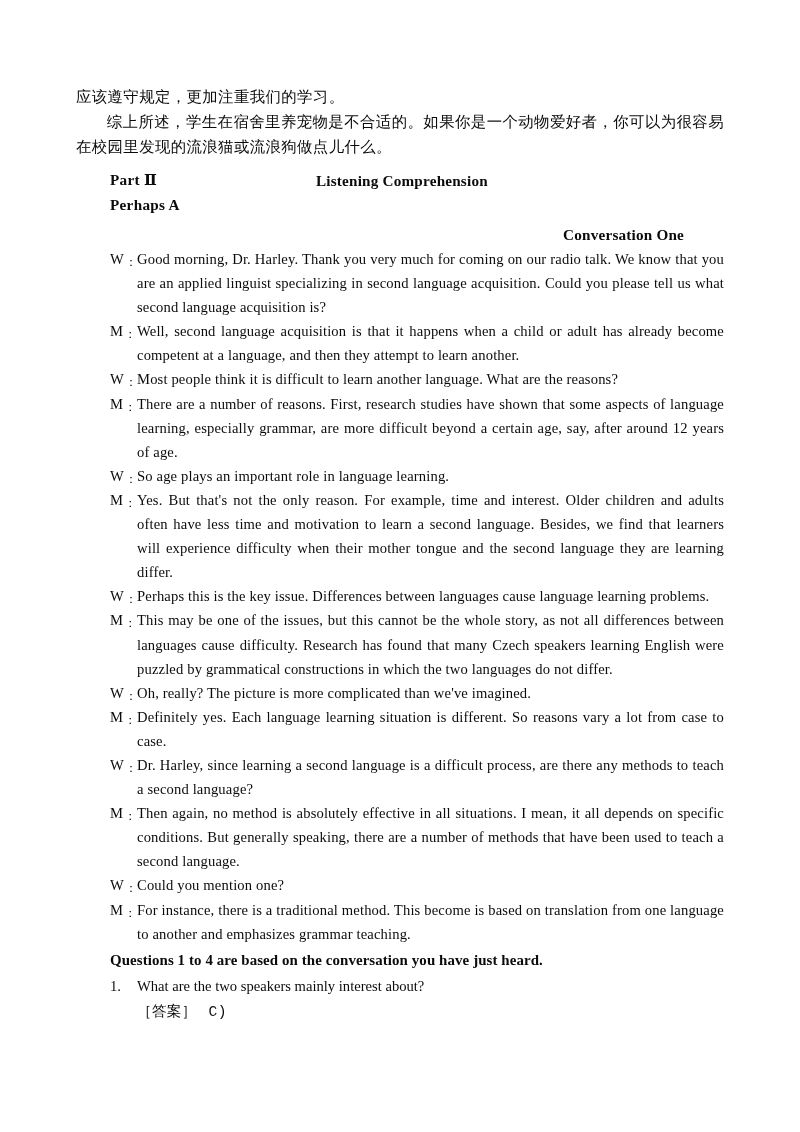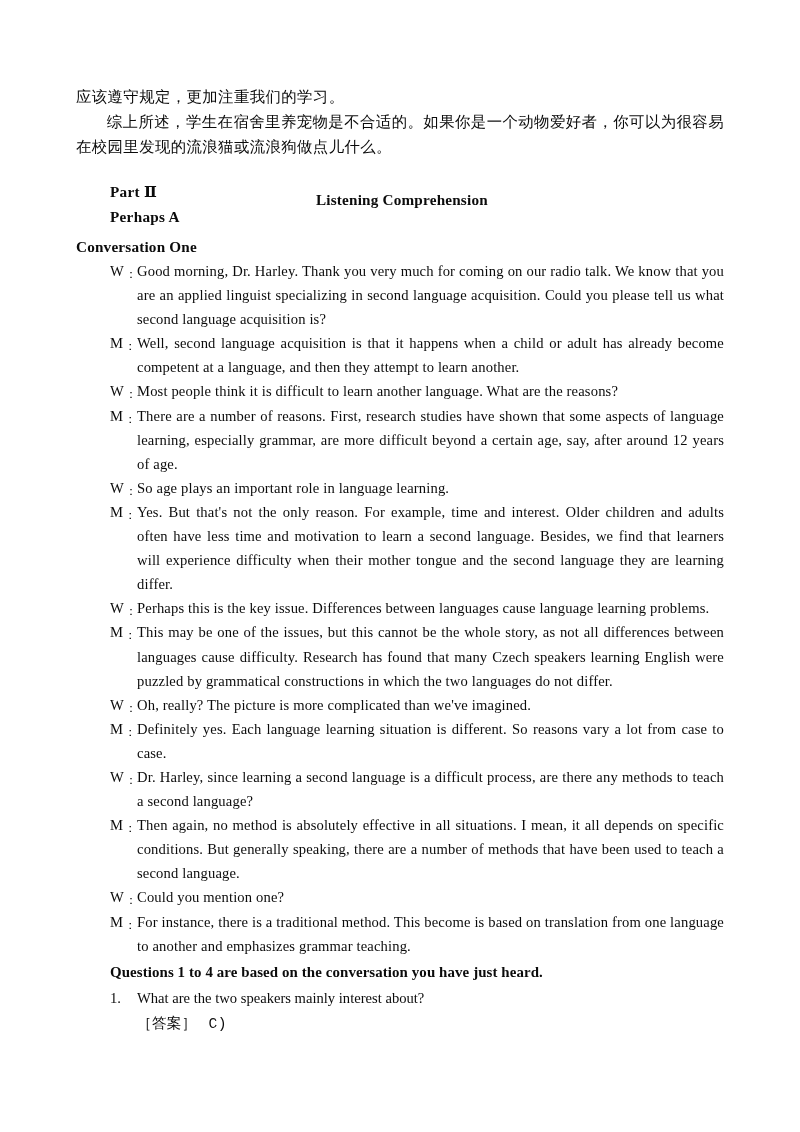--- a/index.html
+++ b/index.html
@@ -37,52 +37,52 @@
     letter-spacing: 0.4px;
     margin: 0;
   }
   .cn-para.indent { text-indent: 2em; }
 
   
   .part-row {
     display: block;
     position: relative;
     height: 25px;
-    margin-top: 20px;
+    margin-top: 8px;
   }
   .part-label {
     position: absolute;
     left: 34px;
     top: 0;
     font-weight: bold;
     font-size: 15.2px;
     line-height: 25px;
     letter-spacing: 0.3px;
   }
   .part-center {
     position: absolute;
     left: 240px;
-    top: 8px;
+    top: 1px;
     font-weight: bold;
     font-size: 15.2px;
     line-height: 25px;
     letter-spacing: 0.2px;
   }
   .section-label {
     margin-left: 34px;
     font-weight: bold;
     font-size: 15.2px;
     line-height: 25px;
     letter-spacing: 0.3px;
     height: 25px;
   }
 
   
   .conv-title {
-    text-align: left;
+    text-align: right;
     font-weight: bold;
     font-size: 15.2px;
     line-height: 25px;
     margin-top: 5px;
     letter-spacing: 0.2px;
     padding-right: 40px;
   }
 
   
   .turn {

